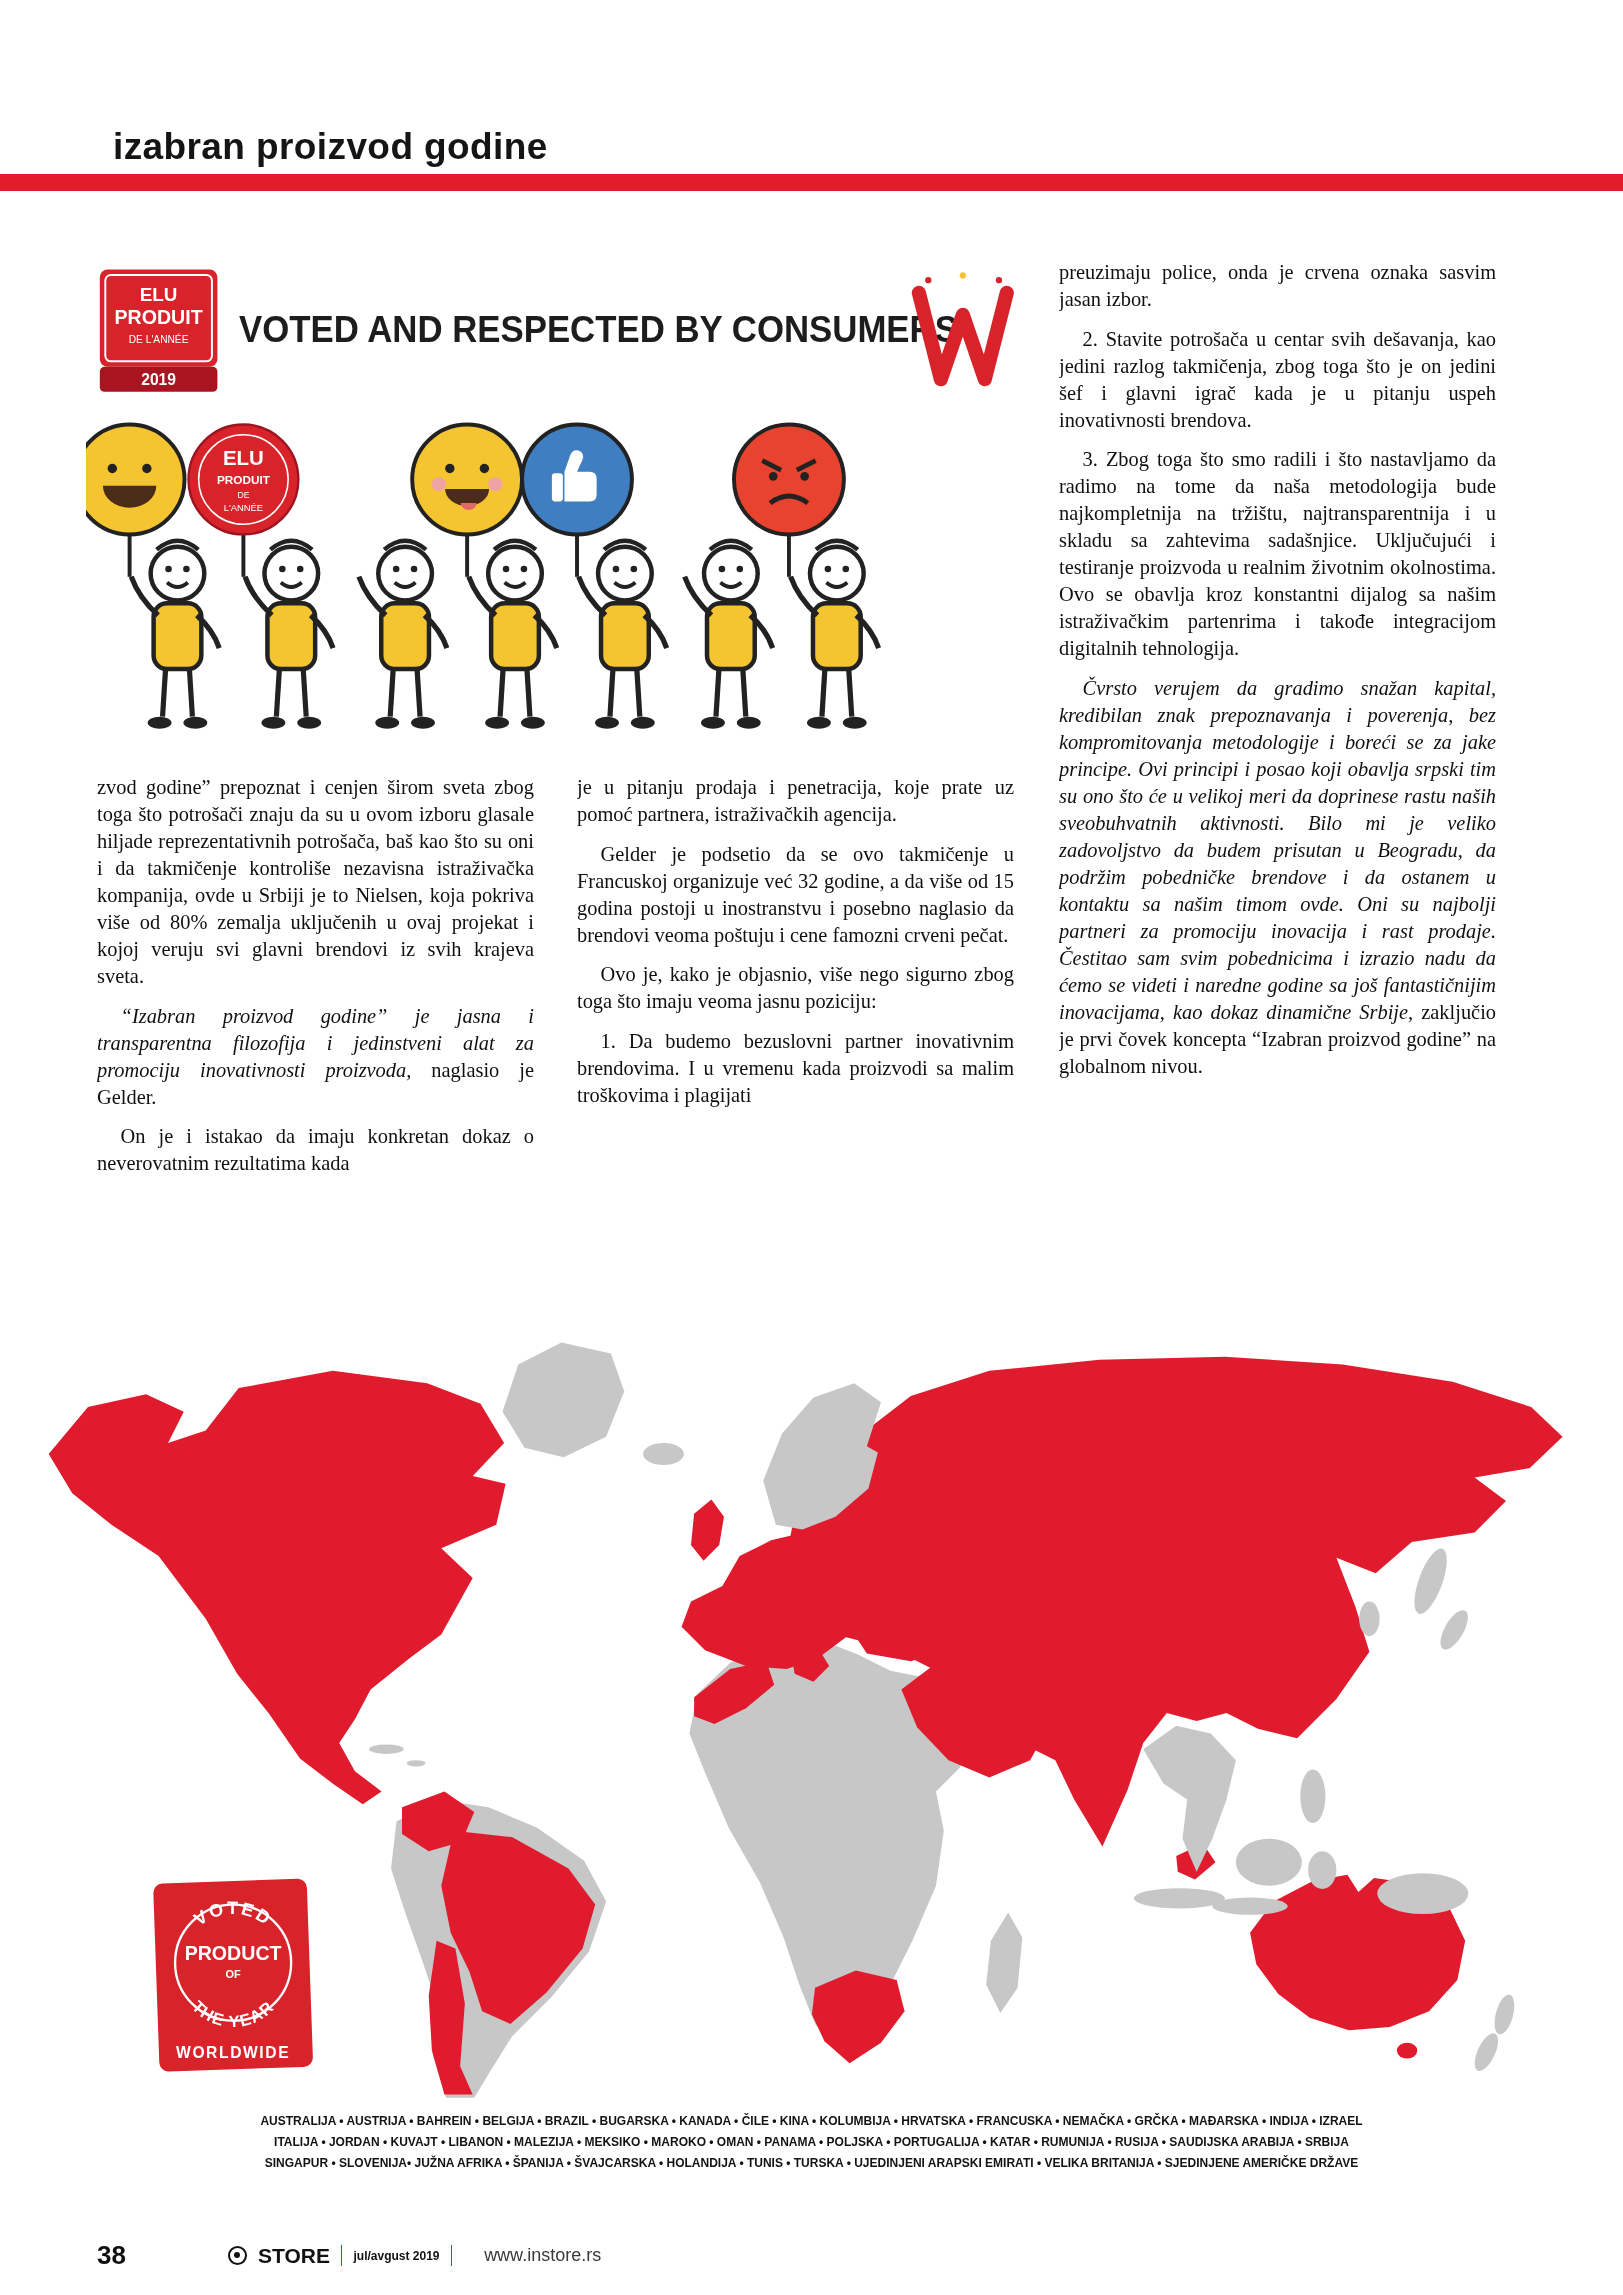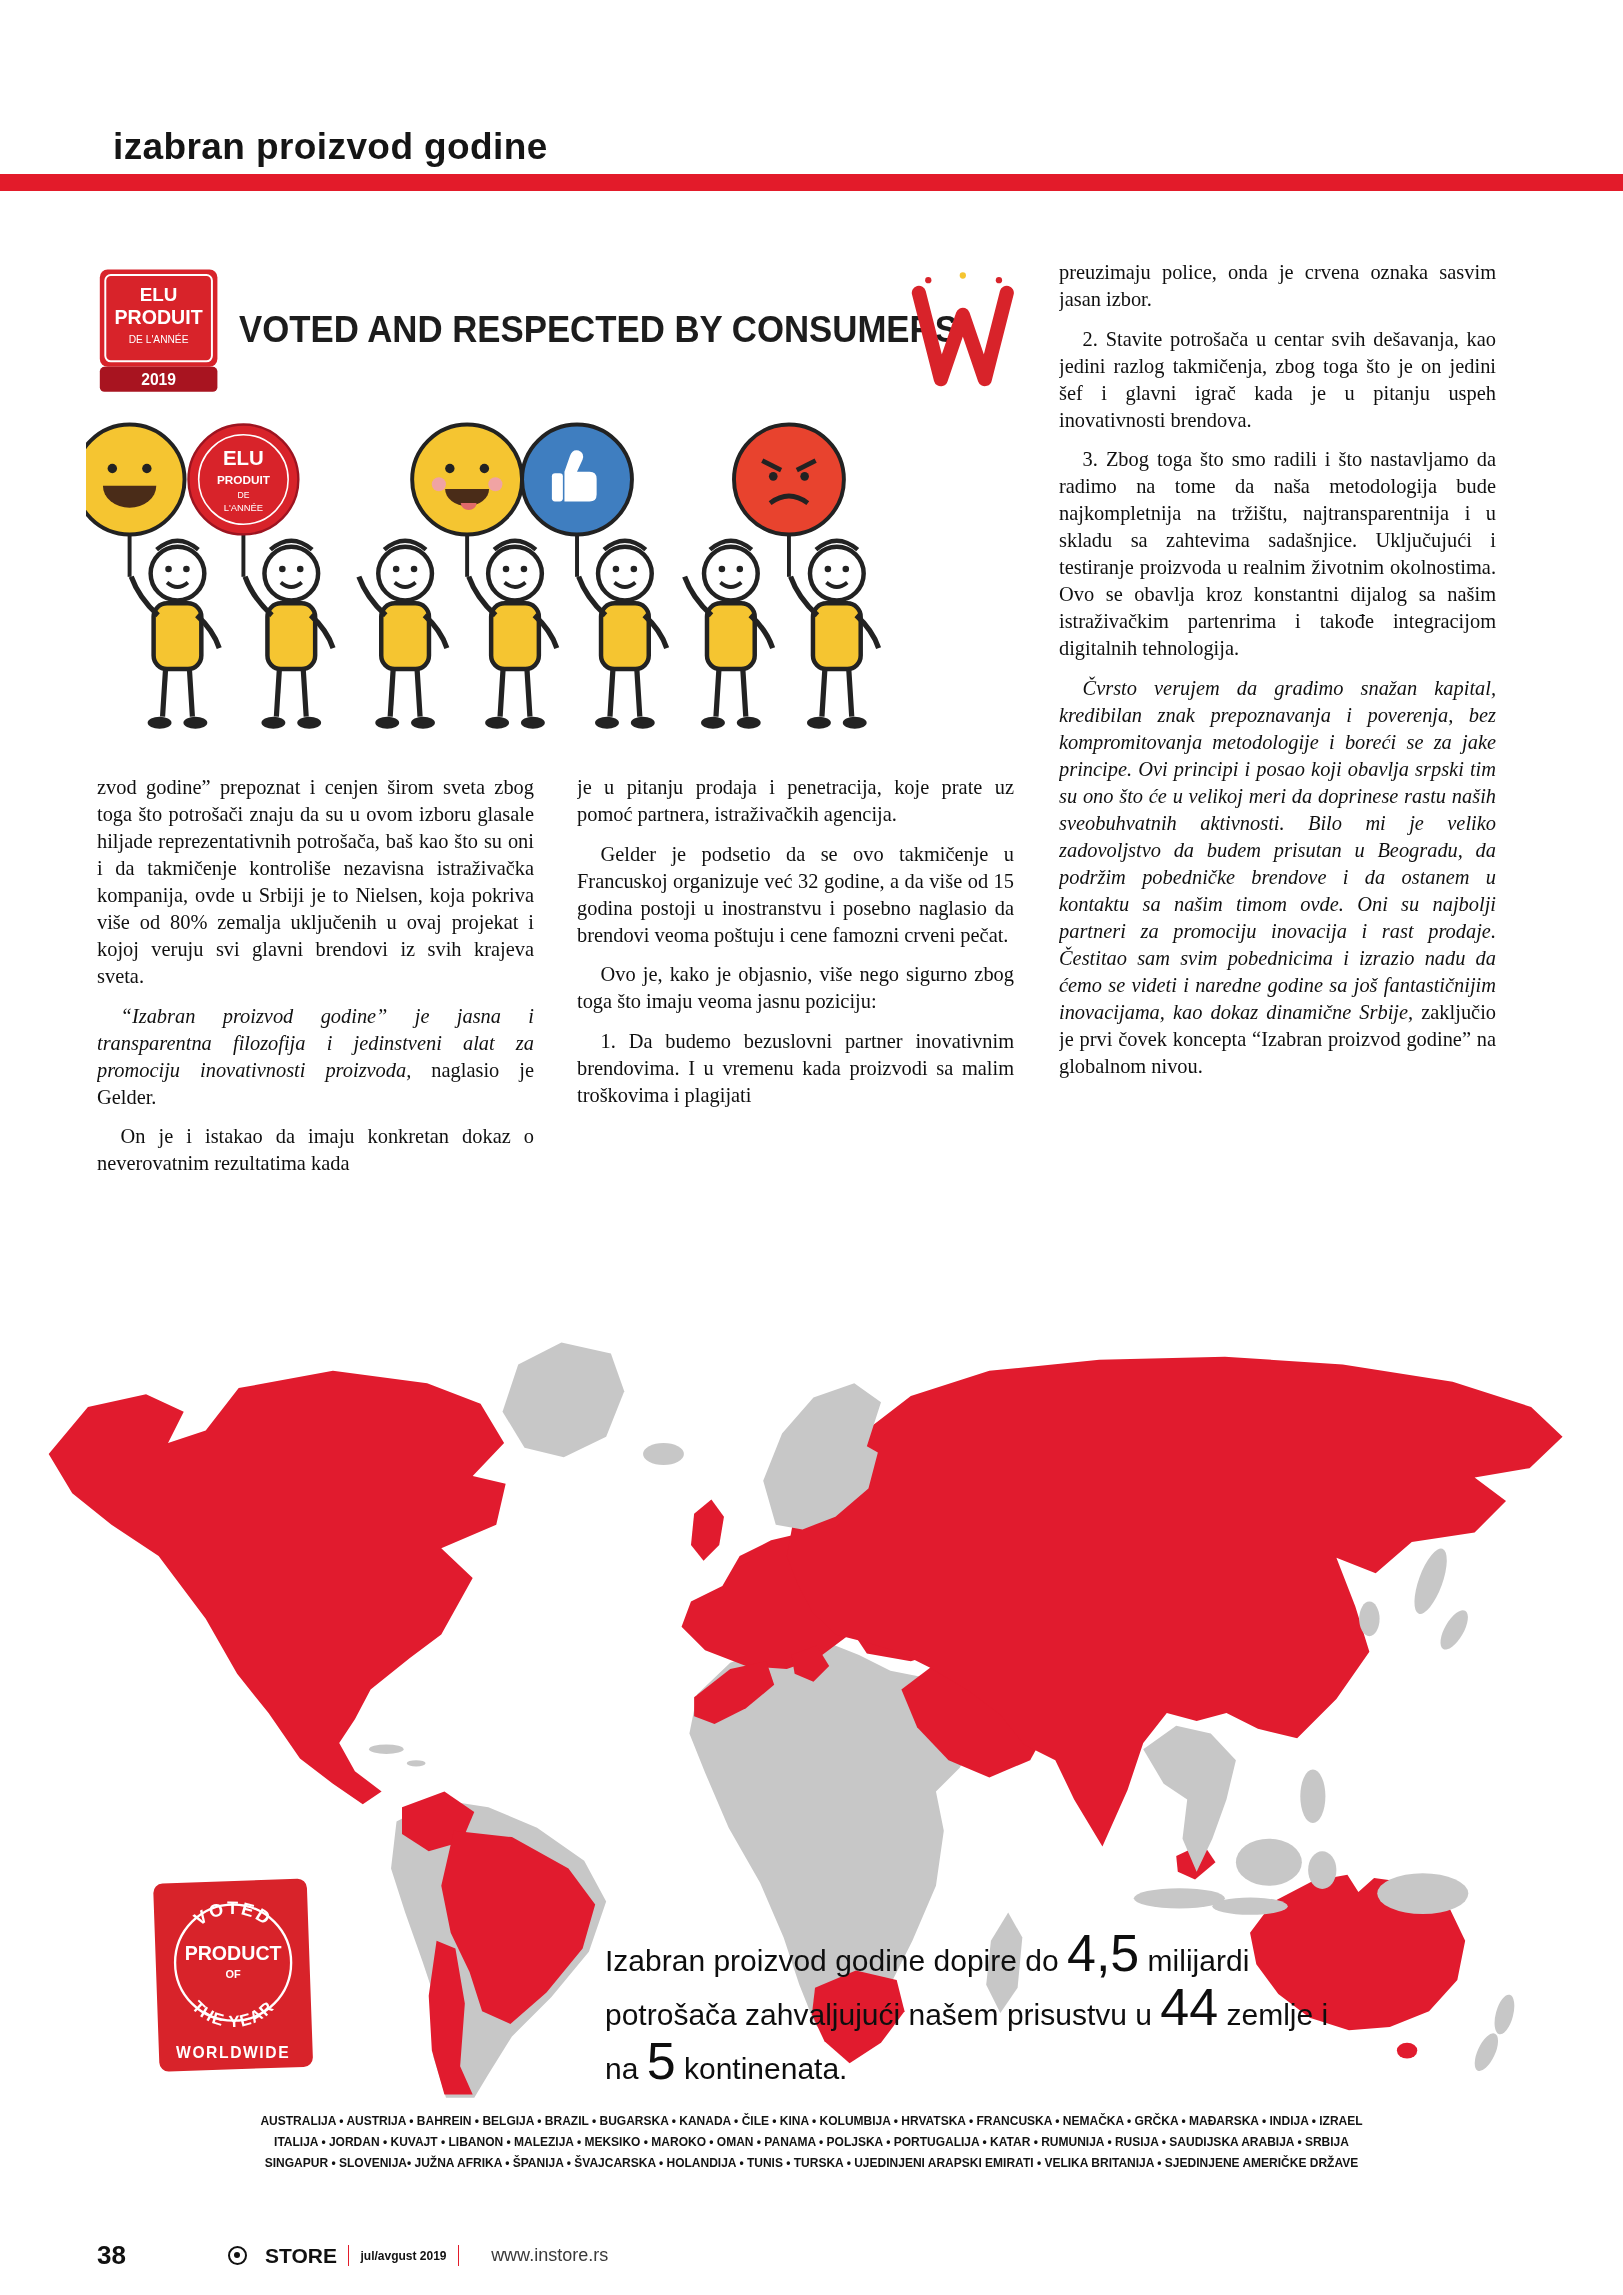--- a/index.html
+++ b/index.html
@@ -64,21 +64,21 @@
     font-family:"Liberation Sans",sans-serif;font-weight:700;font-size:12px;
     line-height:21px;color:#131313;
   }
 
   
   .footer{
     position:absolute;left:97px;top:2240px;right:97px;height:31px;
     display:flex;align-items:center;font-family:"Liberation Sans",sans-serif;
   }
   .page-num{font-weight:700;font-size:26px;color:#111;}
-  .brand{display:flex;align-items:center;gap:18px;margin-left:102px;font-weight:800;font-size:21px;color:#111;}
+  .brand{display:flex;align-items:center;gap:11px;margin-left:102px;font-weight:800;font-size:21px;color:#111;}
   .logo-circle{width:19px;height:19px;border:2.4px solid #111;border-radius:50%;position:relative;}
   .logo-circle::after{content:"";position:absolute;left:3.9px;top:3.9px;width:6.3px;height:6.3px;background:#111;border-radius:50%;}
   .fdiv{width:1.6px;height:20.4px;background:var(--red);margin:0 11px;}
   .issue{font-weight:700;font-size:12px;color:#111;}
   .url{font-size:18px;color:#3a3a3a;margin-left:21px;}
 </style>
 </head>
 <body>
 
 <div class="page">
@@ -265,23 +265,20 @@
         </text>
         <text class="stamp-t" x="102" y="104" font-size="25">PRODUCT</text>
         <text class="stamp-t" x="102" y="128" font-size="14" font-weight="400">OF</text>
         <text class="stamp-t" font-size="21" letter-spacing="2">
           <textPath href="#arcBot" startOffset="50%" text-anchor="middle">THE YEAR</textPath>
         </text>
         <text class="stamp-t" x="102" y="230" font-size="20" letter-spacing="2">WORLDWIDE</text>
       </svg>
     </div>
 
-    <div class="map-caption">
-      <span>Izabran proizvod godine dopire do </span><span class="big">4,5</span><span> milijardi potrošača zahvaljujući našem prisustvu u </span><span class="big">44</span><span> zemlje i na </span><span class="big">5</span><span> kontinenata.</span>
-    </div>
   </section>
 
   <div class="countries">
     <div>AUSTRALIJA • AUSTRIJA • BAHREIN • BELGIJA • BRAZIL • BUGARSKA • KANADA • ČILE • KINA • KOLUMBIJA • HRVATSKA • FRANCUSKA • NEMAČKA • GRČKA • MAĐARSKA • INDIJA • IZRAEL</div>
     <div>ITALIJA • JORDAN • KUVAJT • LIBANON • MALEZIJA • MEKSIKO • MAROKO • OMAN • PANAMA • POLJSKA • PORTUGALIJA • KATAR • RUMUNIJA • RUSIJA • SAUDIJSKA ARABIJA • SRBIJA</div>
     <div>SINGAPUR • SLOVENIJA• JUŽNA AFRIKA • ŠPANIJA • ŠVAJCARSKA • HOLANDIJA • TUNIS • TURSKA • UJEDINJENI ARAPSKI EMIRATI • VELIKA BRITANIJA • SJEDINJENE AMERIČKE DRŽAVE</div>
   </div>
 
   <footer class="footer">
     <span class="page-num">38</span>

